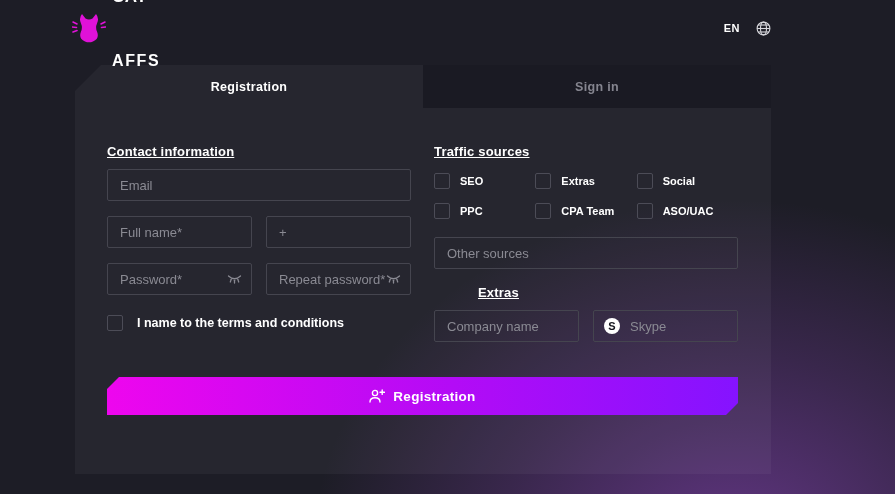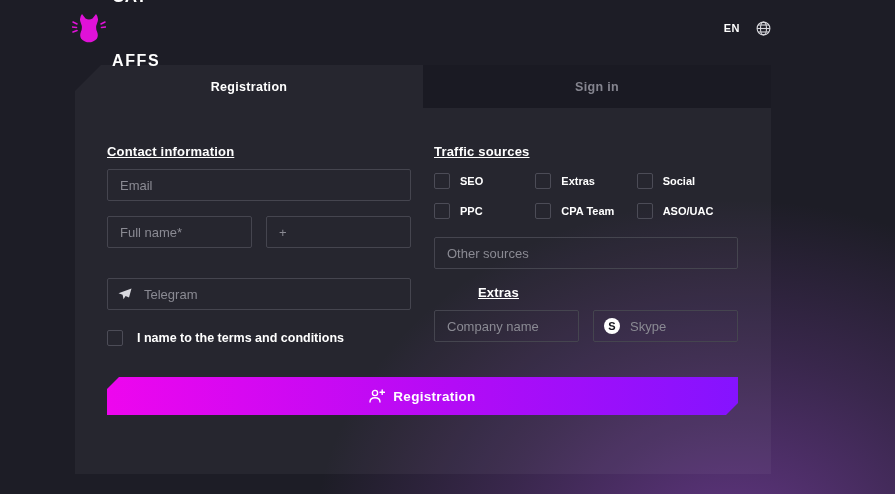--- a/index.html
+++ b/index.html
@@ -133,30 +133,44 @@
         <div class="row">
           <div class="field">
             <input type="text" placeholder="Full name*" style="">
           </div>
           <div class="field">
             <input type="text" placeholder="+" style="">
           </div>
         </div>
 
         <div class="row">
-        </div>
-
-        <div class="field has-left-icon">
-          <span class="left-icon">
-            <svg width="14" height="12" viewBox="0 0 14 12">
-              <path fill="#d8d8de" d="M13.5 0.5 L0.5 5.3 L4.6 6.7 L5.5 11.2 L7.6 8 L11 9.6 Z"></path>
-            </svg>
-          </span>
-          <input type="text" placeholder="Telegram" style="">
-        </div>
+          <div class="field">
+            <input type="text" placeholder="Password*" style="">
+            <span class="right-icon">
+              <svg width="15" height="10" viewBox="0 0 15 10" fill="none" stroke="#8a8a93" stroke-width="1.3" stroke-linecap="round">
+                <path d="M1.5 2 Q7.5 7.5 13.5 2"></path>
+                <line x1="4.2" y1="5.4" x2="3.3" y2="8"></line>
+                <line x1="7.5" y1="6.3" x2="7.5" y2="9"></line>
+                <line x1="10.8" y1="5.4" x2="11.7" y2="8"></line>
+              </svg>
+            </span>
+          </div>
+          <div class="field">
+            <input type="text" placeholder="Repeat password*" style="">
+            <span class="right-icon">
+              <svg width="15" height="10" viewBox="0 0 15 10" fill="none" stroke="#8a8a93" stroke-width="1.3" stroke-linecap="round">
+                <path d="M1.5 2 Q7.5 7.5 13.5 2"></path>
+                <line x1="4.2" y1="5.4" x2="3.3" y2="8"></line>
+                <line x1="7.5" y1="6.3" x2="7.5" y2="9"></line>
+                <line x1="10.8" y1="5.4" x2="11.7" y2="8"></line>
+              </svg>
+            </span>
+          </div>
+        </div>
+
 
         <div class="agree">
           <span class="box"></span>
           <span class="agree-text"><span>I name to the </span><b>terms and conditions</b></span>
         </div>
       </div>
 
       <div class="col">
         <div class="sec-heading">Traffic sources</div>
 

